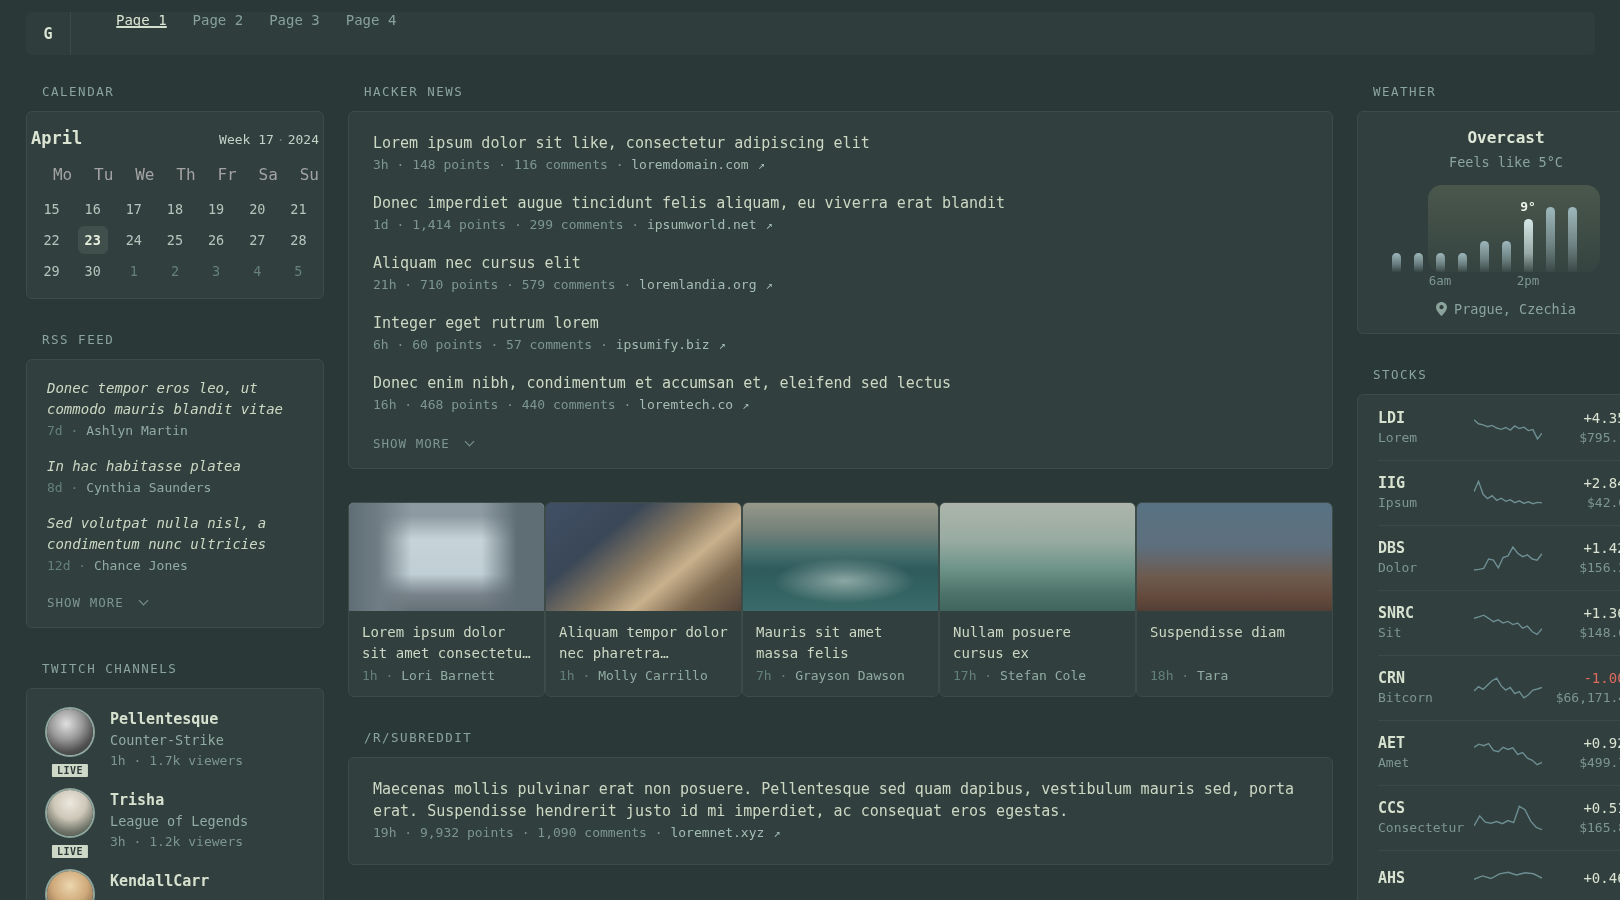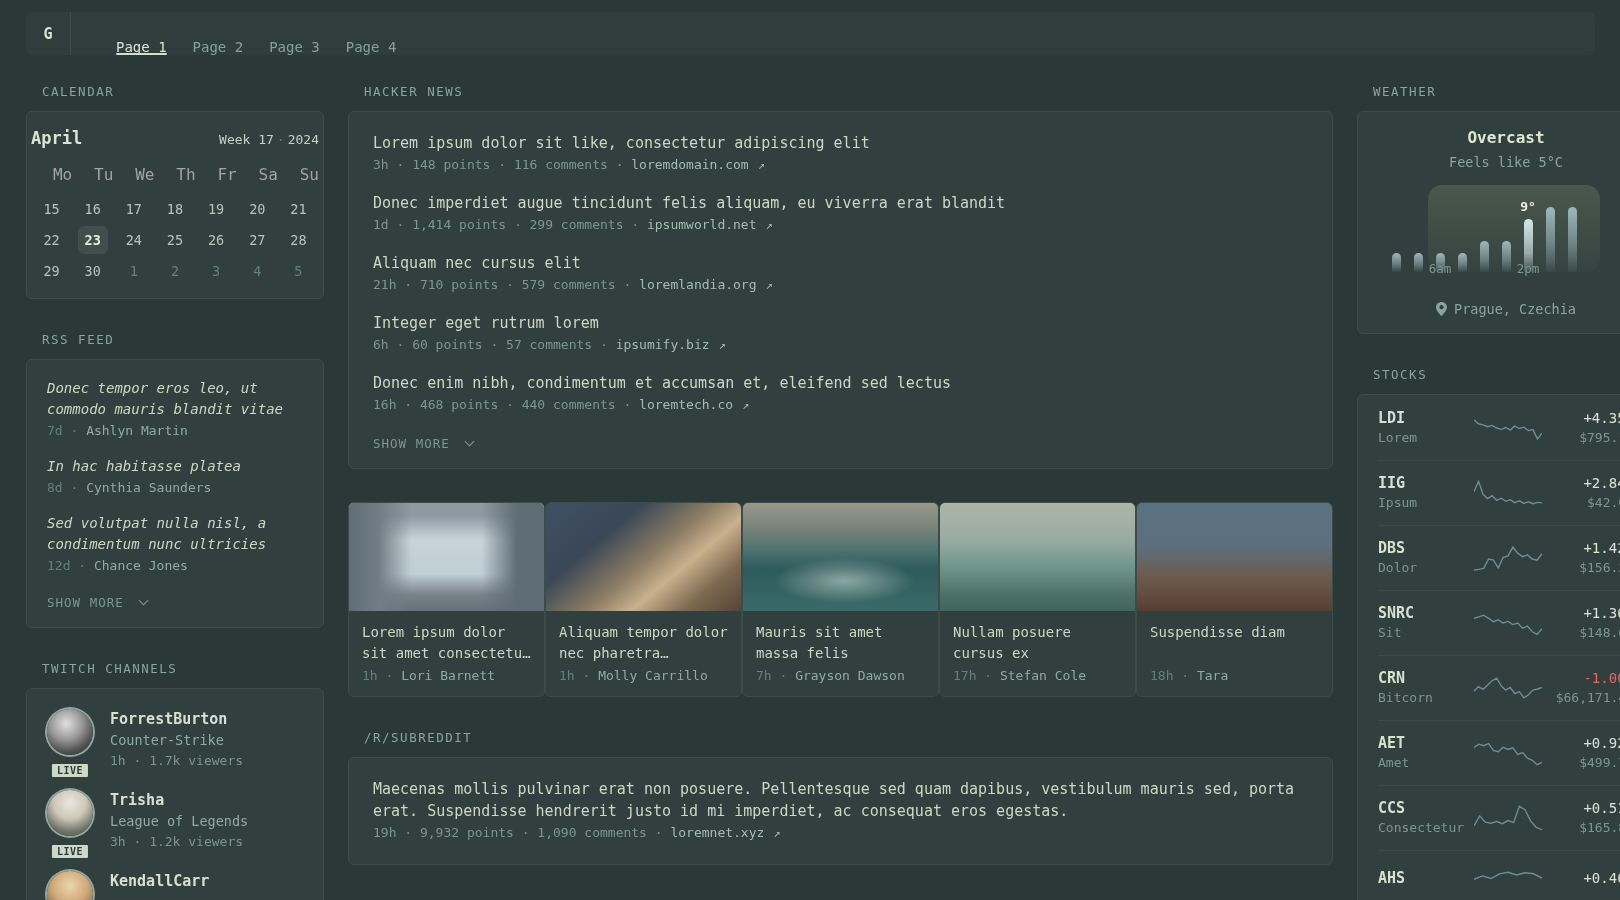--- a/index.html
+++ b/index.html
@@ -9,21 +9,21 @@
     --selbg:#404f4c; --divider:#3b4947; --spark:#6d8e92;
   }
   *{box-sizing:border-box;margin:0;padding:0;}
   html,body{width:1620px;height:900px;overflow:hidden;}
   body{background:var(--bg);font-family:"DejaVu Sans Mono","Liberation Mono",monospace;color:var(--bright);}
   .page{width:100%;height:100%;padding:12px 25px 0 26px;}
 
   
   .navbar{height:43px;background:var(--navbg);border-radius:5px;display:flex;align-items:stretch;}
   .nav-logo{width:45px;display:flex;align-items:center;justify-content:center;font-size:15px;font-weight:bold;color:var(--bright);border-right:1px solid #3c4b49;cursor:pointer;}
-  .nav-tabs{display:flex;align-items:flex-end;margin-left:45px;gap:26px;}
+  .nav-tabs{display:flex;align-items:flex-start;margin-left:45px;gap:26px;}
   .nav-tab{position:relative;display:flex;align-items:center;font-size:14px;color:#87a09a;cursor:pointer;}
   .nav-tab.active{color:var(--bright);}
   .tab-underline{position:absolute;bottom:0;left:0;right:0;height:2px;background:#d3decd;border-radius:1px;}
 
   
   .grid{display:grid;grid-template-columns:298px 1fr 298px;gap:24px;margin-top:29px;}
   .section{margin-bottom:33px;}
   .section-title{font-size:12.5px;letter-spacing:1.5px;color:var(--section);margin:0 0 12px 16px;font-weight:normal;}
   .card{background:var(--card);border:1px solid var(--cardborder);border-radius:6px;}
 
@@ -90,21 +90,21 @@
   
   .weather-card{padding:16px 20px;text-align:center;}
   .w-cond{font-size:16px;font-weight:bold;color:#dfe8d7;}
   .w-feels{font-size:13.5px;color:var(--section);margin-top:7px;}
   .wchart{position:relative;width:229px;height:103px;margin:15px auto 0;}
   .w-highlight{position:absolute;left:36px;top:0;width:172px;height:87px;border-radius:14px;background:linear-gradient(180deg,rgba(170,184,136,.20),rgba(170,184,136,.04));}
   .w-bars{position:absolute;left:0;bottom:16px;width:100%;height:72px;display:flex;align-items:flex-end;gap:13px;}
   .w-bar{width:9px;border-radius:5px 5px 2px 2px;background:linear-gradient(180deg,#9db7bb 0%,rgba(157,183,187,.5) 60%,rgba(157,183,187,.04) 100%);}
   .w-bar.current{background:linear-gradient(180deg,#d6e8e6 0%,rgba(214,232,230,.6) 65%,rgba(214,232,230,.05) 100%);}
   .w-temp{position:absolute;font-size:13px;font-weight:bold;color:#eef3e9;transform:translateX(-50%);}
-  .w-time{position:absolute;bottom:12px;font-size:12.5px;color:var(--muted);transform:translateX(-50%);}
+  .w-time{position:absolute;bottom:0;font-size:12.5px;color:var(--muted);transform:translateX(-50%);}
   .w-loc{margin-top:13px;font-size:13.5px;color:var(--section);display:flex;align-items:center;justify-content:center;gap:7px;}
 
   
   .stocks-card{padding:1px 20px;}
   .stock-row{display:flex;align-items:center;padding:12px 0 13px;border-top:1px solid var(--divider);cursor:pointer;}
   .stock-row:first-child{border-top:none;}
   .stock-left{width:104px;}
   .stock-sym{font-size:15px;font-weight:bold;color:#d6e1cf;line-height:20px;}
   .stock-name{font-size:13px;color:var(--muted);line-height:19px;}
   .stock-spark{flex:1;display:flex;justify-content:center;align-items:center;}
@@ -243,21 +243,21 @@
 
       <section class="section">
         <h2 class="section-title">TWITCH CHANNELS</h2>
         <div class="card tw-card" id="twitch-list">
             <div class="tw-ch">
               <div class="tw-avwrap">
                 <div class="tw-av av-0"></div>
                 <div class="tw-live">LIVE</div>
               </div>
               <div>
-                <div class="tw-name">ForrestBurton</div>
+                <div class="tw-name">Pellentesque</div>
                 <div class="tw-game">Counter-Strike</div>
                 <div class="tw-meta">1h · 1.7k viewers</div>
               </div>
             </div>
             <div class="tw-ch">
               <div class="tw-avwrap">
                 <div class="tw-av av-1"></div>
                 <div class="tw-live">LIVE</div>
               </div>
               <div>

